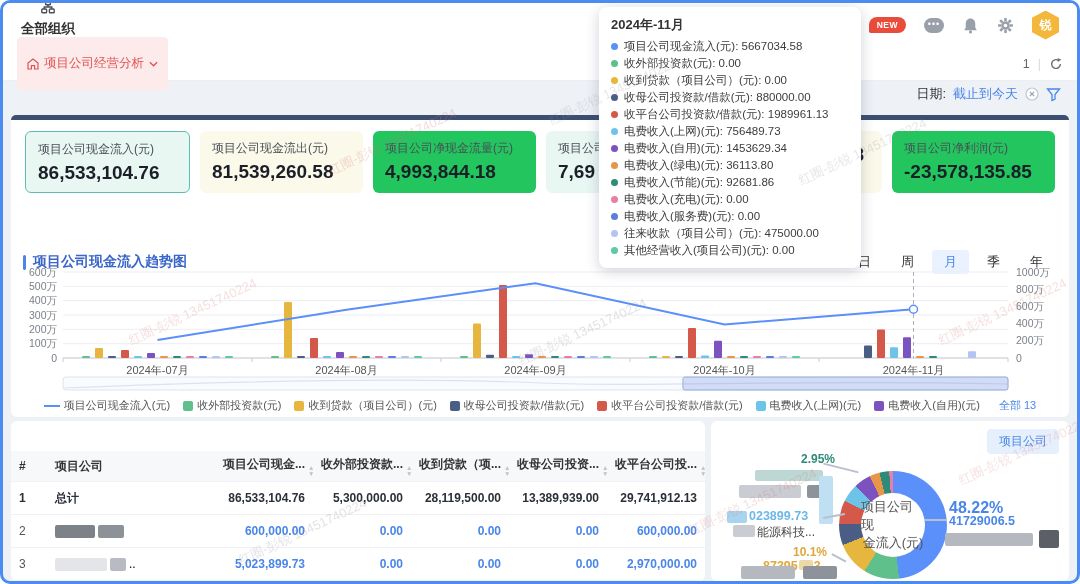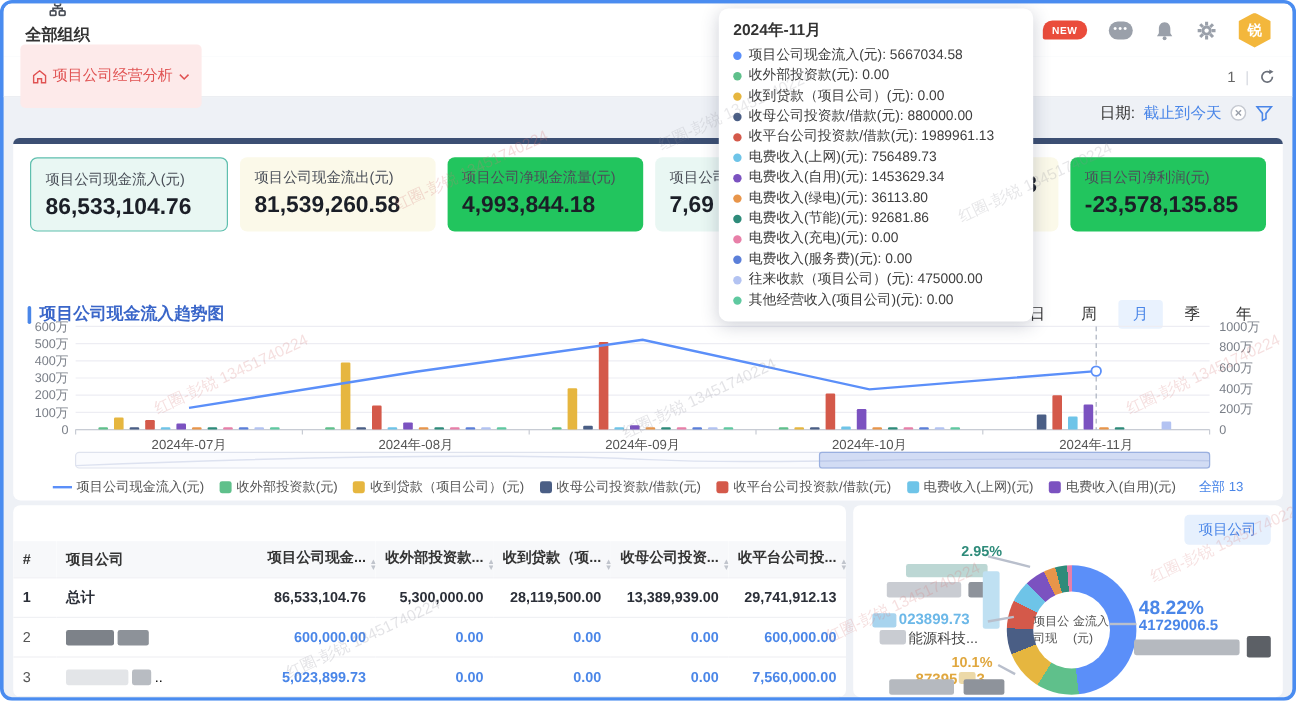--- a/index.html
+++ b/index.html
@@ -58,21 +58,21 @@
   td.idx{color:#555;text-align:left;}
   tr.total td{color:#2b2f38;font-weight:bold;}
   tr.blue td.num{color:#4a86e8;font-weight:bold;}
   .sort{display:inline-flex;flex-direction:column;margin-left:3px;vertical-align:-2px;}
   .sort span{font-size:6.5px;line-height:5.5px;color:#c0c4cc;}
   .rblock{display:inline-block;height:13px;border-radius:2px;vertical-align:middle;margin-right:3px;}
   
   .donut-panel{left:708px;top:418px;width:358px;height:160px;overflow:hidden;}
   .badge{position:absolute;top:8px;right:10px;background:#e6f0fd;color:#4a86e8;font-size:12px;padding:4px 12px;border-radius:4px;}
   .donut{position:absolute;left:128px;top:50px;width:108px;height:108px;border-radius:50%;}
-  .donut-hole{position:absolute;left:150px;top:72px;width:64px;height:64px;border-radius:50%;background:#fff;display:flex;flex-direction:row;align-items:center;justify-content:center;font-size:10px;color:#555;}
+  .donut-hole{position:absolute;left:150px;top:72px;width:64px;height:64px;border-radius:50%;background:#fff;display:flex;flex-direction:column;align-items:center;justify-content:center;font-size:13px;color:#555;}
   .co{position:absolute;white-space:nowrap;}
   .blk{position:absolute;border-radius:2px;}
   .cline{position:absolute;height:1.5px;background:#b9bfcc;}
   
   .wm{position:absolute;font-size:13px;white-space:nowrap;transform:rotate(-25deg);pointer-events:none;z-index:60;}
   .icon{display:inline-flex;align-items:center;}
 </style>
 </head>
 <body>
 
@@ -404,21 +404,21 @@
             <td class="num">0.00</td>
             <td class="num">600,000.00</td>
           </tr>
           <tr class="blue">
             <td class="idx">3</td>
             <td><span class="rblock" style="width: 52px; background: rgb(227, 229, 232);"></span><span class="rblock" style="width: 16px; background: rgb(184, 188, 194);"></span>..</td>
             <td class="num">5,023,899.73</td>
             <td class="num">0.00</td>
             <td class="num">0.00</td>
             <td class="num">0.00</td>
-            <td class="num">7,560,000.00</td>
+            <td class="num">2,970,000.00</td>
           </tr>
           <tr class="blue">
             <td class="idx">4</td>
             <td>..</td>
             <td class="num">200,000.00</td>
             <td class="num">0.00</td>
             <td class="num">0.00</td>
             <td class="num">0.00</td>
             <td class="num">200,000.00</td>
           </tr>

